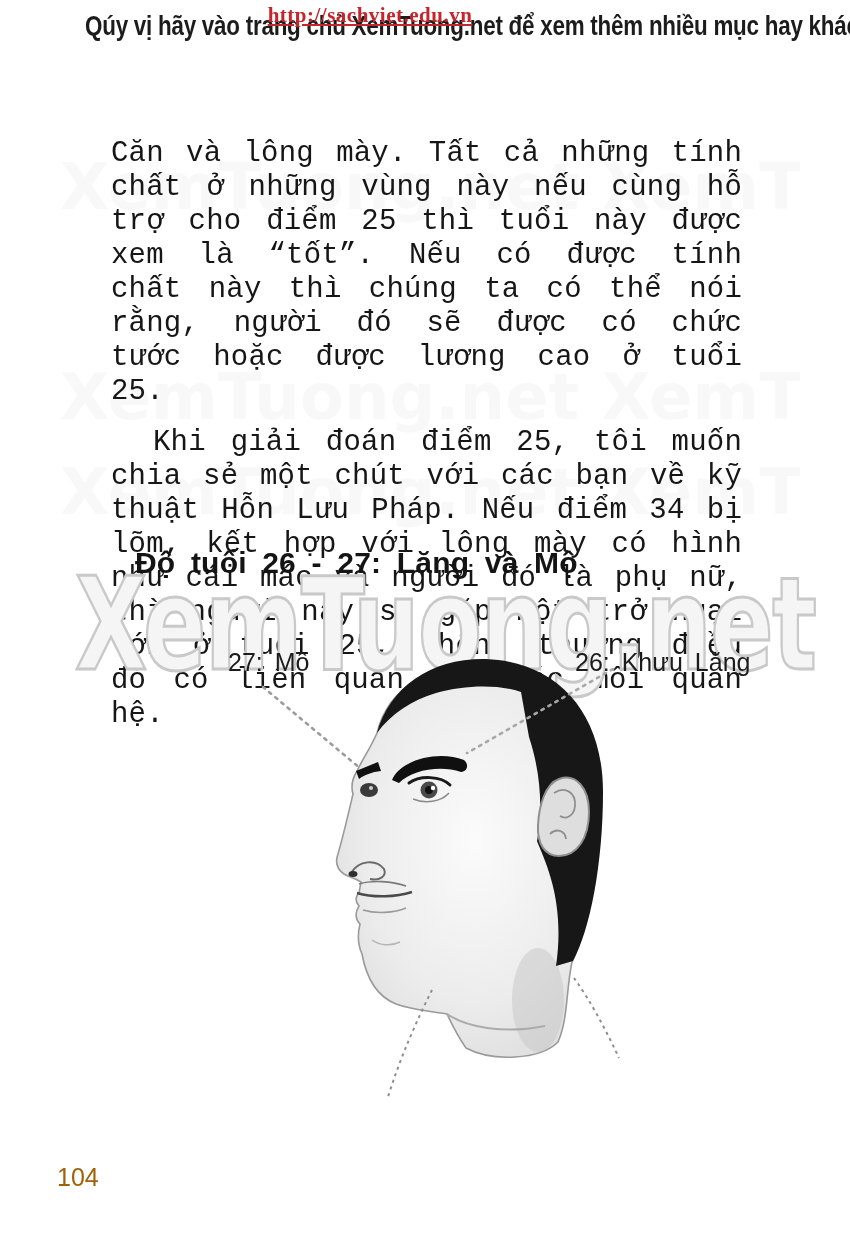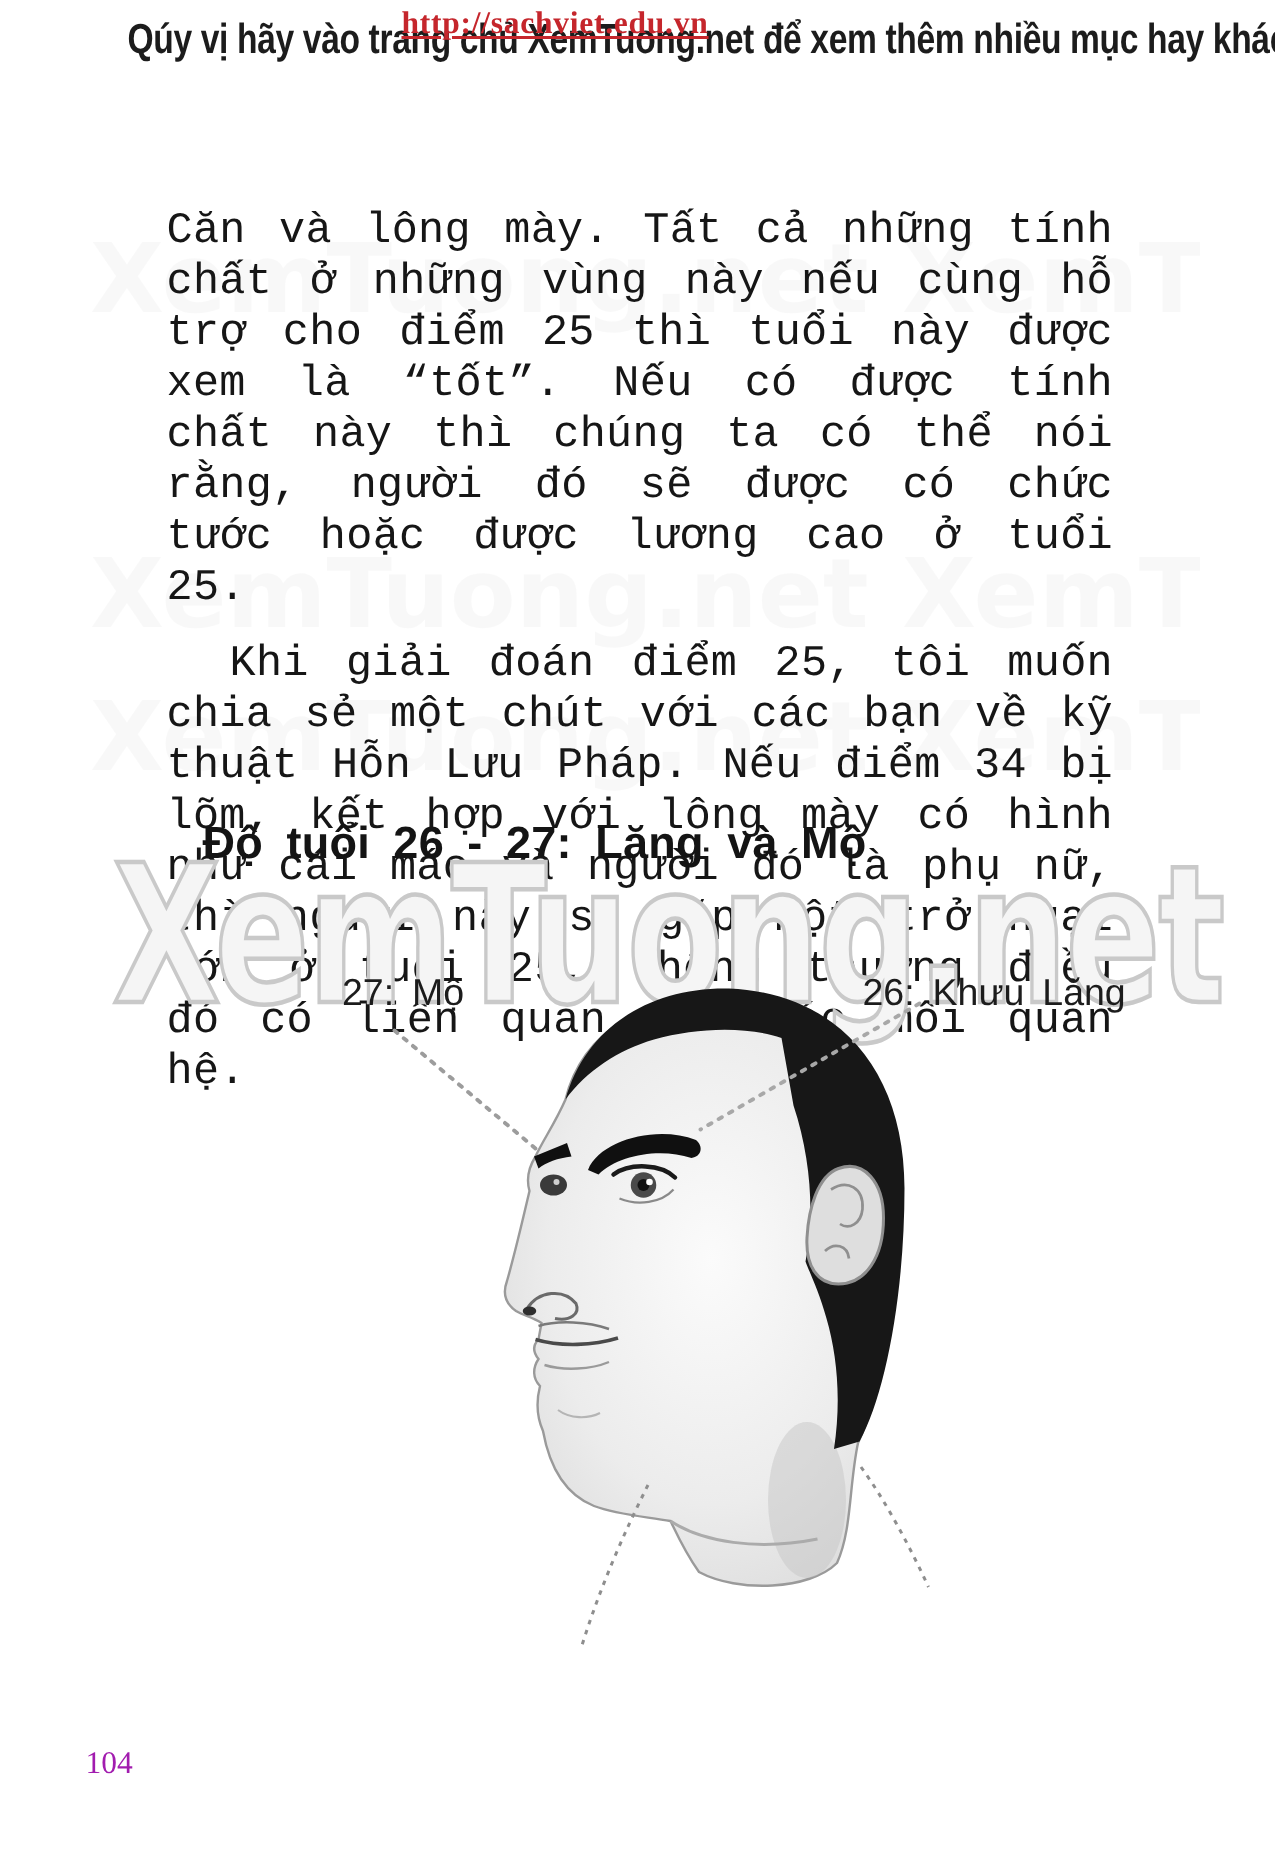--- a/index.html
+++ b/index.html
@@ -51,21 +51,21 @@
   .fig-svg{position:absolute;left:0;top:620px;z-index:4;}
   .fig-label{
     position:absolute;z-index:5;font-family:Liberation Sans, sans-serif;
     font-size:25px;color:#1c1c1c;white-space:nowrap;word-spacing:5px;
   }
   .fig-label.left{left:228px;top:648px;}
   .fig-label.right{left:575px;top:636px;margin-top:12px;}
   
   .pagenum{
     position:absolute;left:57px;top:1163px;z-index:2;
-    font-family:Liberation Serif, serif;font-size:21px;color:#a21caf;
+    font-family:Liberation Sans, sans-serif;font-size:25px;color:#a16207;
   }
 </style>
 </head>
 <body>
 
 <div class="page">
 
   <div class="hdr-url">http://sachviet.edu.vn</div>
   <div class="hdr-banner">Qúy vị hãy vào trang chủ XemTuong.net để xem thêm nhiều mục hay khác</div>
 

